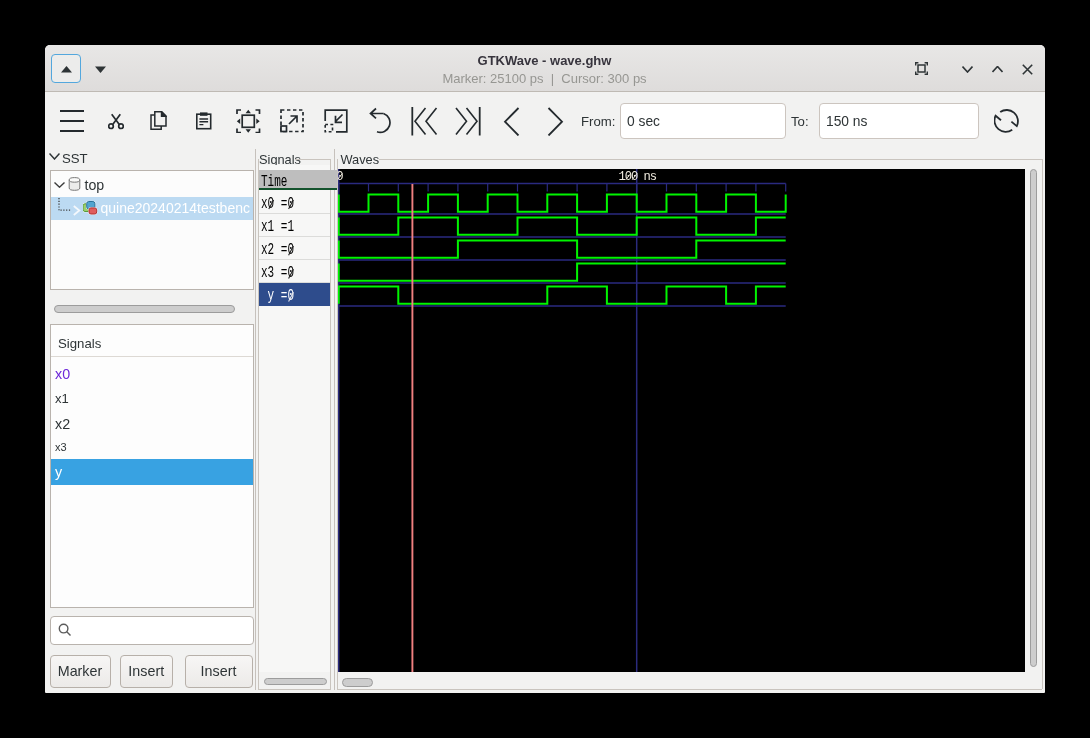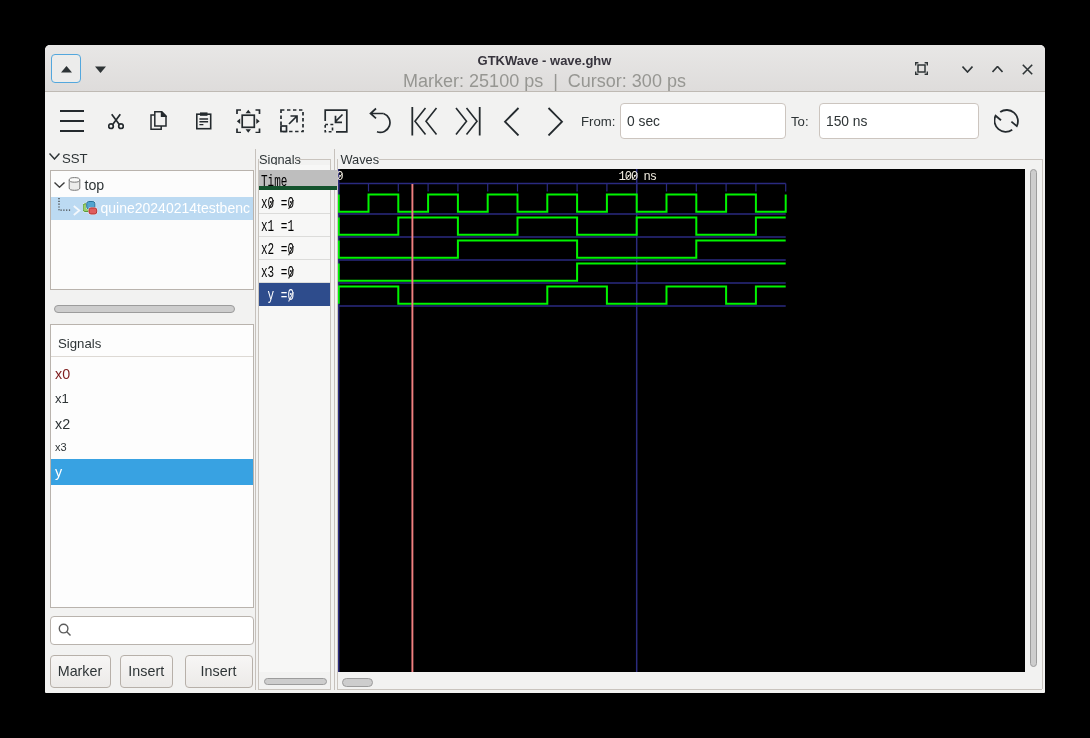--- a/index.html
+++ b/index.html
@@ -25,21 +25,21 @@
 <div id="win">
   <div id="titlebar">
     <div class="abs" style="left:6px;top:9px;width:30px;height:29px;border:1px solid #53a7dd;border-radius:4px;background:#ececeb"></div>
     <svg class="abs" style="left:16px;top:21px" width="11" height="7">
         <path d="M0 6.5 L5.5 0 L11 6.5 z" fill="#2e3436"></path>
       </svg>
     <svg class="abs" style="left:50px;top:21.5px" width="11" height="7">
         <path d="M0 0.5 L5.5 7 L11 0.5 z" fill="#2e3436"></path>
       </svg>
     <div class="abs" style="left:0;top:8.5px;width:100%;text-align:center;font-size:13px;font-weight:bold;color:#37343d">GTKWave - wave.ghw</div>
-    <div class="abs" style="left:0;top:26.5px;width:100%;text-align:center;font-size:18px;color:#969692">Marker: 25100 ps&nbsp; | &nbsp;Cursor: 300 ps</div>
+    <div class="abs" style="left:0;top:26.5px;width:100%;text-align:center;font-size:13px;color:#969692">Marker: 25100 ps&nbsp; | &nbsp;Cursor: 300 ps</div>
     <svg class="abs" style="left:870.5px;top:17.5px" width="13" height="13" viewBox="0 0 13 13" fill="none" stroke="#2e3436">
       <rect x="3" y="3" width="7" height="7" stroke-width="1.5"></rect>
       <path d="M0.7 3.4 V0.7 H3.4 M9.6 0.7 h2.7 v2.7 M12.3 9.6 v2.7 H9.6 M3.4 12.3 H0.7 V9.6" stroke-width="1.4"></path>
     </svg>
     <svg class="abs" style="left:917px;top:21.5px" width="11" height="7">
         <path d="M0.5 0.5 L5.5 6 L10.5 0.5" stroke="#2e3436" stroke-width="1.6" fill="none"></path>
       </svg>
     <svg class="abs" style="left:947px;top:21.5px" width="11" height="7">
         <path d="M0.5 6 L5.5 0.5 L10.5 6" stroke="#2e3436" stroke-width="1.6" fill="none"></path>
       </svg>
@@ -144,21 +144,21 @@
             <rect x="6" y="6.9" width="7.7" height="6.1" rx="2" fill="#e05c5c" stroke="#b03030" stroke-width="1"></rect>
           </svg>
           <div class="abs" style="left:50px;top:3px;font-size:14px;color:#fff;white-space:nowrap;overflow:hidden;width:152.5px">quine20240214testbenc</div>
         </div>
         <div class="thumb" style="left:3.5px;top:134px;width:181px;height:8px"></div>
       </div>
 
       <div class="panelbox" style="left:49.5px;top:323.5px;width:204px;height:284px;background:#fdfdfd">
         <div class="abs" style="left:7.5px;top:11px;font-size:13.2px;color:#2e3436">Signals</div>
         <div class="abs" style="left:0;top:31.5px;width:100%;height:1px;background:#ddd9d4"></div>
-        <div class="abs" style="left:4.5px;top:41.5px;font-size:14.3px;color:#7f1d1d">x0</div>
+        <div class="abs" style="left:4.5px;top:41.5px;font-size:14.3px;color:#6d28d9">x0</div>
         <div class="abs" style="left:4.5px;top:66.5px;font-size:13px;color:#2e3436">x1</div>
         <div class="abs" style="left:4.5px;top:91.5px;font-size:14.3px;color:#2e3436">x2</div>
         <div class="abs" style="left:4.5px;top:116.5px;font-size:11px;color:#2e3436">x3</div>
         <div class="abs" style="left:0px;top:134.5px;width:202px;height:25.5px;background:#38a2e2"></div>
         <div class="abs" style="left:4.5px;top:139.5px;font-size:14.3px;color:#fff">y</div>
       </div>
 
       <div class="entry" style="left:49.5px;top:615.5px;width:204.5px;height:29px;border-color:#b9b3ad"></div>
       <svg class="abs" style="left:58px;top:623px" width="14" height="14" viewBox="0 0 14 14" fill="none" stroke="#5c5c5c" stroke-width="1.4">
         <circle cx="5.6" cy="5.6" r="4.3"></circle>
@@ -167,21 +167,21 @@
       <div class="btn" style="left:49.5px;top:655px;width:61px;height:33px;line-height:31px">Marker</div>
       <div class="btn" style="left:119.5px;top:655px;width:53.5px;height:33px;line-height:31px">Insert</div>
       <div class="btn" style="left:184.5px;top:655px;width:68px;height:33px;line-height:31px">Insert</div>
 
       <div class="abs lbl" style="left:259px;top:152px;font-size:12.8px">Signals</div>
       <div class="abs" style="left:295px;top:158.5px;width:35px;height:1px;background:#c9c4be"></div>
       <div class="abs" style="left:258px;top:158.5px;width:1px;height:530px;background:#c9c4be"></div>
       <div class="abs" style="left:330px;top:158.5px;width:1px;height:530px;background:#c9c4be"></div>
       <div class="abs" style="left:258px;top:688.5px;width:73px;height:1px;background:#c9c4be"></div>
       <div class="abs" style="left:259px;top:165px;width:71px;height:507px;background:#f7f7f6"></div>
-      <div class="abs mono thdr" style="left:259px;top:170px;width:91px;height:20.4px;background:#bebebe;border-bottom:4px solid #14532d;font-size:16.5px;line-height:24.2px;padding-left:2.3px"><i>Time</i></div>
+      <div class="abs mono thdr" style="left:259px;top:170px;width:91px;height:20.4px;background:#bebebe;border-bottom:2px solid #14532d;font-size:16.5px;line-height:24.2px;padding-left:2.3px"><i>Time</i></div>
       <div class="abs" style="left:259px;top:190.5px;width:71px">
         <div class="mrow" style="top:0"><i>x0 =0</i></div>
         <div class="mrow" style="top:23.1px"><i>x1 =1</i></div>
         <div class="mrow" style="top:46.2px"><i>x2 =0</i></div>
         <div class="mrow" style="top:69.3px"><i>x3 =0</i></div>
         <div class="mrow" style="top:92.4px;background:#2e4c8c;color:#fff;border-bottom:none"><i> y =0</i></div>
       </div>
       <svg class="abs" style="left:259px;top:190.5px" width="71" height="116" viewBox="0 0 71 116">
         <g stroke="#1c1c1c" stroke-width="1.05">
             <line x1="9.8" y1="18.1" x2="14.6" y2="8.9"></line>

